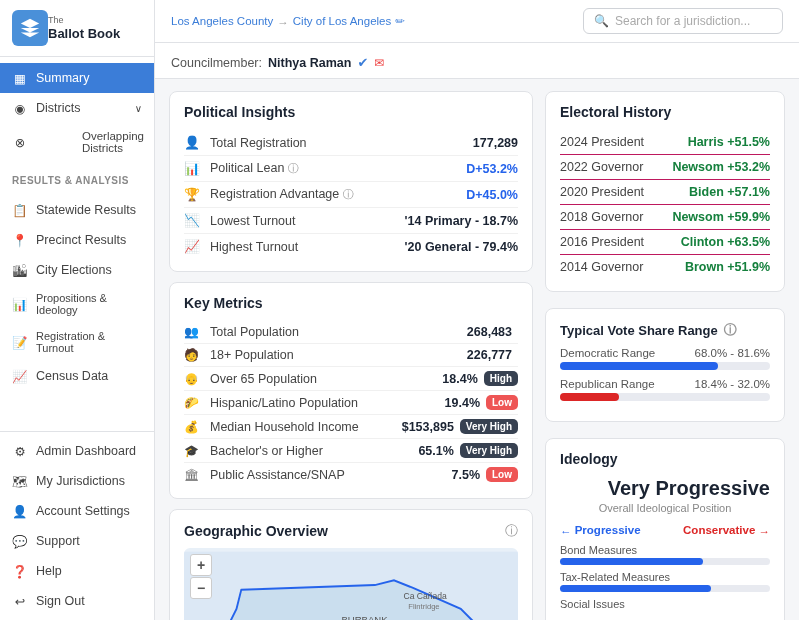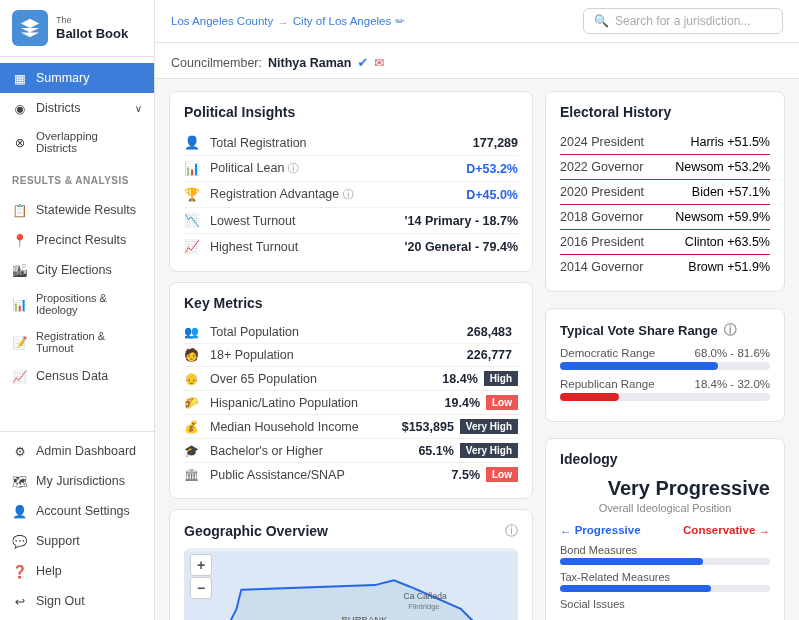--- a/index.html
+++ b/index.html
@@ -1,20 +1,20 @@
 <!DOCTYPE html>
 <html><head>
   <meta charset="utf-8">
   <style>
     * { box-sizing: border-box; margin: 0; padding: 0; }
     body { font-family: -apple-system, BlinkMacSystemFont, 'Segoe UI', sans-serif; font-size: 13px; background: #f5f6f8; display: flex; height: 620px; overflow: hidden; }
 
     
     #sidebar { width: 155px; background: #fff; border-right: 1px solid #e0e2e6; display: flex; flex-direction: column; height: 620px; flex-shrink: 0; }
-    #logo-area { padding: 10px 12px; border-bottom: 1px solid #e0e2e6; display: flex; align-items: center; gap: 8px; }
+    #logo-area { padding: 10px 12px; border-bottom: 1px solid #e0e2e6; display: flex; align-items: center; gap: 0; }
     #logo-icon { width: 36px; height: 36px; background: #4a90d9; border-radius: 6px; display: flex; align-items: center; justify-content: center; flex-shrink: 0; }
     #logo-icon svg { width: 22px; height: 22px; fill: white; }
     #logo-text { font-size: 11px; font-weight: 700; color: #1a2332; line-height: 1.2; }
     #logo-text span { display: block; font-size: 9px; font-weight: 500; color: #666; }
 
     .nav-section { padding: 6px 0; }
     .nav-item { display: flex; align-items: center; gap: 8px; padding: 7px 12px; cursor: pointer; color: #444; font-size: 12.5px; border-radius: 0; }
     .nav-item.active { background: #3b7dd8; color: white; }
     .nav-item .nav-icon { width: 16px; height: 16px; display: flex; align-items: center; justify-content: center; flex-shrink: 0; }
     .nav-item .chevron { margin-left: auto; font-size: 10px; }
@@ -55,39 +55,39 @@
     .pi-label { flex: 1; color: #444; }
     .pi-value { font-weight: 600; color: #1a2332; }
     .pi-value.dem { color: #2563eb; }
 
     
     .km-row { display: flex; align-items: center; padding: 4px 0; border-bottom: 1px solid #f0f0f0; font-size: 12.5px; }
     .km-row:last-child { border-bottom: none; }
     .km-icon { width: 18px; margin-right: 8px; color: #666; font-size: 12px; flex-shrink: 0; }
     .km-label { flex: 1; color: #444; }
     .km-value { font-weight: 600; color: #1a2332; margin-right: 6px; }
-    .badge { font-size: 10px; font-weight: 700; padding: 2px 6px; border-radius: 0; color: white; }
+    .badge { font-size: 10px; font-weight: 700; padding: 2px 6px; border-radius: 5px; color: white; }
     .badge.high { background: #374151; }
     .badge.low { background: #e55; }
     .badge.very-high { background: #374151; }
 
     
     .geo-header { display: flex; align-items: center; justify-content: space-between; margin-bottom: 8px; }
     .geo-title { font-size: 14px; font-weight: 700; color: #1a2332; }
     .geo-info { color: #999; font-size: 13px; cursor: help; }
     .map-container { background: #e8f0f8; border-radius: 6px; height: 160px; position: relative; overflow: hidden; }
     .map-controls { position: absolute; top: 6px; left: 6px; display: flex; flex-direction: column; gap: 1px; }
     .map-btn { background: white; border: 1px solid #ccc; width: 22px; height: 22px; display: flex; align-items: center; justify-content: center; cursor: pointer; font-size: 14px; font-weight: bold; color: #555; border-radius: 3px; }
     .map-svg { width: 100%; height: 100%; }
 
     
     .eh-row { display: flex; align-items: center; padding: 5px 0; border-bottom: 1px solid #be185d; font-size: 12.5px; }
     .eh-row:last-child { border-bottom: none; }
     .eh-year { width: 90px; color: #444; }
-    .eh-result { margin-left: auto; font-weight: 400; color: #000000; }
+    .eh-result { margin-left: auto; font-weight: 700; color: #15803d; }
 
     
     .tvs-header { display: flex; align-items: center; gap: 6px; font-size: 13px; font-weight: 600; color: #1a2332; margin-bottom: 8px; }
     .tvs-row { margin-bottom: 8px; }
     .tvs-label { display: flex; justify-content: space-between; font-size: 11.5px; color: #555; margin-bottom: 3px; }
     .tvs-bar-bg { height: 8px; background: #e8eaf0; border-radius: 4px; position: relative; }
     .tvs-bar { height: 8px; border-radius: 4px; }
     .tvs-bar.dem { background: #2563eb; }
     .tvs-bar.rep { background: #dc2626; }
 
@@ -128,21 +128,21 @@
       <span class="nav-icon">▦</span>
       <span>Summary</span>
     </div>
     <div class="nav-item">
       <span class="nav-icon">◉</span>
       <span>Districts</span>
       <span class="chevron">∨</span>
     </div>
     <div class="nav-item">
       <span class="nav-icon">⊗</span>
-      <span style="font-size:11.5px;">Overlapping Districts</span>
+      <span style="font-size:11.5px;margin-left:46px;">Overlapping Districts</span>
     </div>
   </div>
 
   <div class="section-label">RESULTS &amp; ANALYSIS</div>
   <div class="nav-section">
     <div class="nav-item">
       <span class="nav-icon">📋</span>
       <span>Statewide Results</span>
     </div>
     <div class="nav-item">

